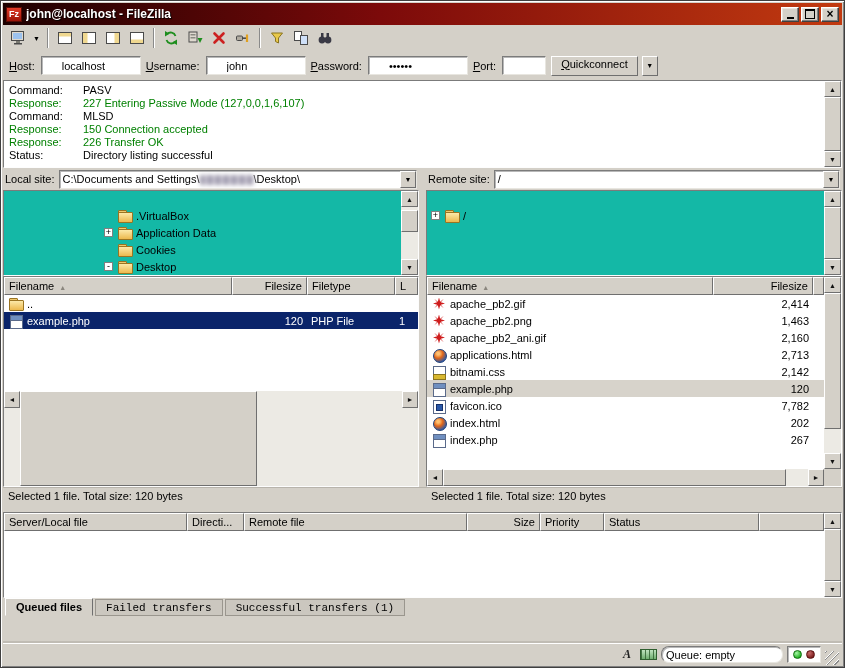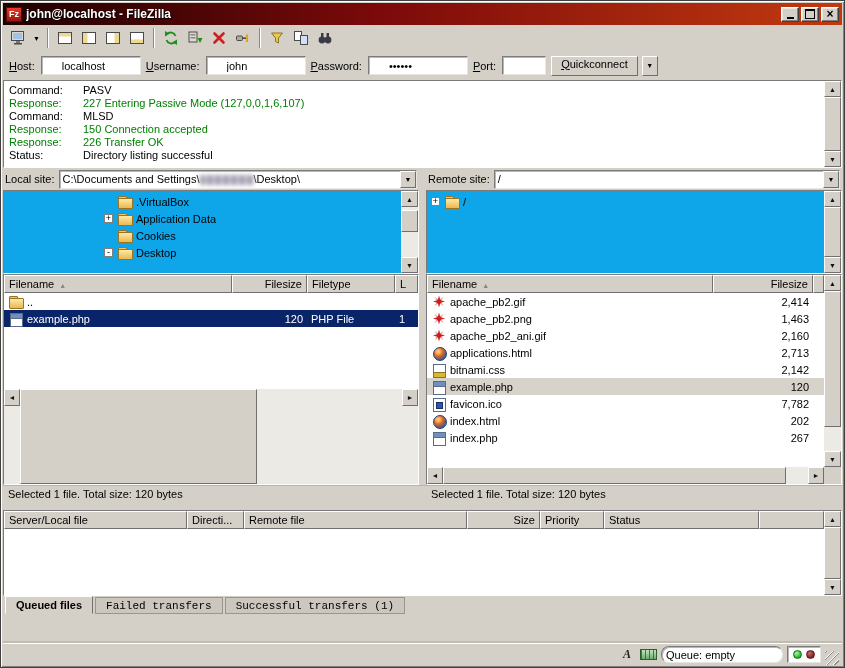--- a/index.html
+++ b/index.html
@@ -83,21 +83,21 @@
   .sitesrow { flex:0 0 106px; display:flex; }
   .pane { width:416px; flex:0 0 416px; display:flex; flex-direction:column; }
   .pane-gap { flex:0 0 7px; }
   .site-header { flex:0 0 22px; display:flex; align-items:center; gap:4px; padding:0 2px; }
   .combo { flex:1; height:19px; display:flex; align-items:stretch; }
   .combo-text { flex:1; padding:2px 3px; white-space:nowrap; overflow:hidden; }
   .combo-btn { width:16px; display:flex; align-items:center; justify-content:center; }
   .blur-redact { display:inline-block; width:54px; height:10px; vertical-align:middle;
                  background:repeating-linear-gradient(90deg,#9a96a8 0 4px,#c8c4d2 4px 8px); filter:blur(2px); border-radius:2px; }
   .treebox { flex:1; display:flex; overflow:hidden; }
-  .treebody { flex:1; background:#0ea5e9; padding-top:2px; overflow:hidden; }
+  .treebody { flex:1; background:#14b8a6; padding-top:16px; overflow:hidden; }
   .titem { height:17px; display:flex; align-items:center; white-space:nowrap; }
   .indent { padding-left:100px; }
   .indent-root { padding-left:4px; }
   .expander { width:9px; height:9px; flex:0 0 9px; border:1px solid #808080; background:#fff;
               font-size:9px; line-height:7px; text-align:center; margin-right:4px; }
   .exp-spacer { width:13px; flex:0 0 13px; }
 
   
   .fico { width:16px; height:14px; position:relative; flex:0 0 16px; margin-right:3px; }
   .fico.folder::before { content:""; position:absolute; left:1px; top:1px; width:7px; height:4px;

